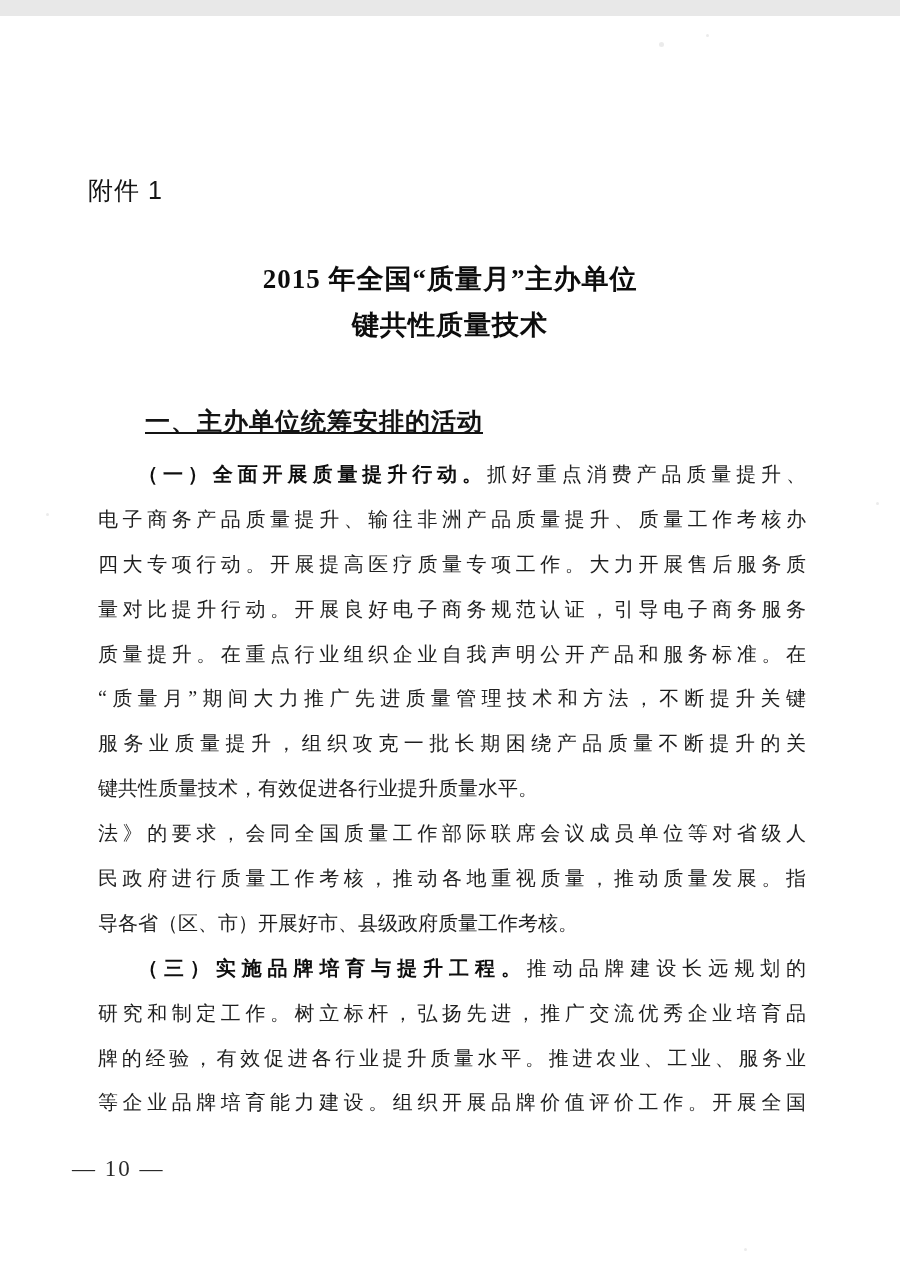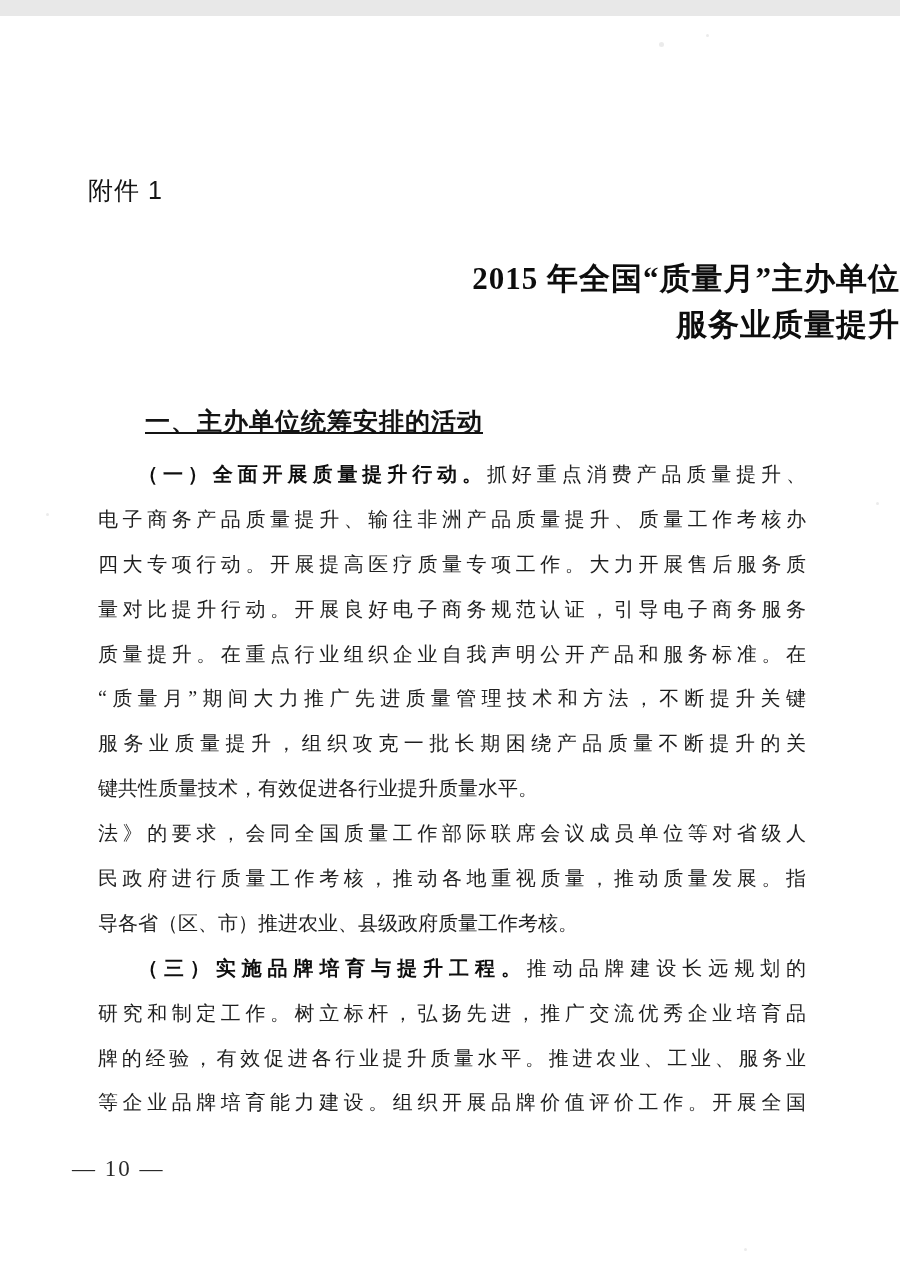--- a/index.html
+++ b/index.html
@@ -25,22 +25,22 @@
     font-weight: 500;
     letter-spacing: 1px;
     color: #141414;
     font-family: "Liberation Sans", "DejaVu Sans", sans-serif;
   }
   .doc-title {
     position: absolute;
     left: 0;
     top: 240px;
     width: 100%;
-    text-align: right;
-    font-size: 31px;
+    text-align: center;
+    font-size: 27px;
     line-height: 46px;
     font-weight: 700;
     color: #0d0d0d;
     letter-spacing: 1px;
   }
   .section-heading {
     position: absolute;
     left: 100px;
     top: 389px;
     width: 708px;
@@ -95,39 +95,39 @@
 </style>
 </head>
 <body>
 
 <div class="page">
 
   <div class="attachment-label">附件 1</div>
 
   <div class="doc-title">
     <div>2015 年全国“质量月”主办单位</div>
-    <div>服务业质量提升</div>
+    <div>键共性质量技术</div>
   </div>
 
   <div class="section-heading">一、主办单位统筹安排的活动</div>
 
   <div class="body-text">
 
     <div class="body-line first"><span class="lead-bold">（一）全面开展质量提升行动。</span><span>抓好重点消费产品质量提升、</span></div>
     <div class="body-line">电子商务产品质量提升、输往非洲产品质量提升、质量工作考核办</div>
     <div class="body-line">四大专项行动。开展提高医疗质量专项工作。大力开展售后服务质</div>
     <div class="body-line">量对比提升行动。开展良好电子商务规范认证，引导电子商务服务</div>
     <div class="body-line">质量提升。在重点行业组织企业自我声明公开产品和服务标准。在</div>
     <div class="body-line">“质量月”期间大力推广先进质量管理技术和方法，不断提升关键</div>
     <div class="body-line">服务业质量提升，组织攻克一批长期困绕产品质量不断提升的关</div>
     <div class="body-line short">键共性质量技术，有效促进各行业提升质量水平。</div>
 
     <div class="body-line">法》的要求，会同全国质量工作部际联席会议成员单位等对省级人</div>
     <div class="body-line">民政府进行质量工作考核，推动各地重视质量，推动质量发展。指</div>
-    <div class="body-line short">导各省（区、市）推进农业、县级政府质量工作考核。</div>
+    <div class="body-line short">导各省（区、市）开展好市、县级政府质量工作考核。</div>
 
     <div class="body-line first"><span class="lead-bold">（三）实施品牌培育与提升工程。</span><span>推动品牌建设长远规划的</span></div>
     <div class="body-line">研究和制定工作。树立标杆，弘扬先进，推广交流优秀企业培育品</div>
     <div class="body-line">牌的经验，有效促进各行业提升质量水平。推进农业、工业、服务业</div>
     <div class="body-line">等企业品牌培育能力建设。组织开展品牌价值评价工作。开展全国</div>
 
   </div>
 
   <div class="page-number">— 10 —</div>
 

